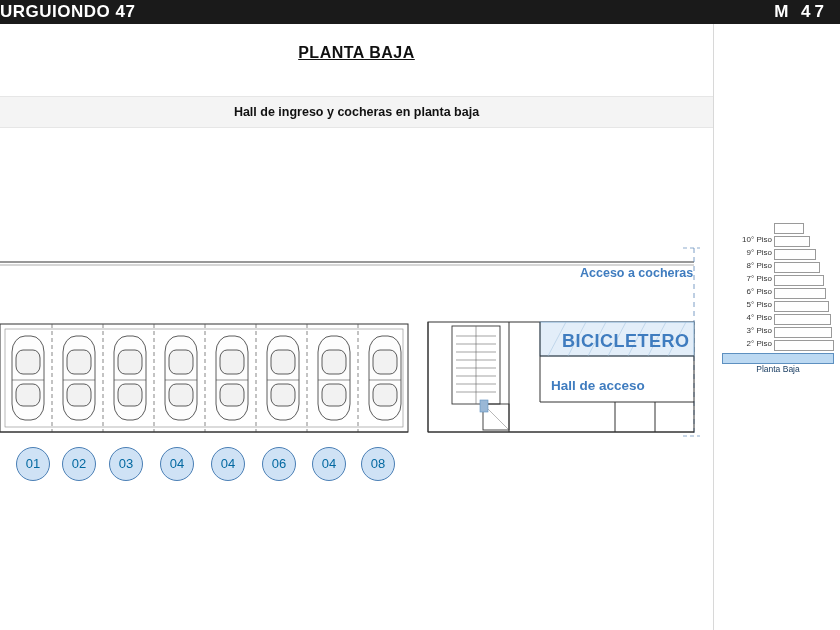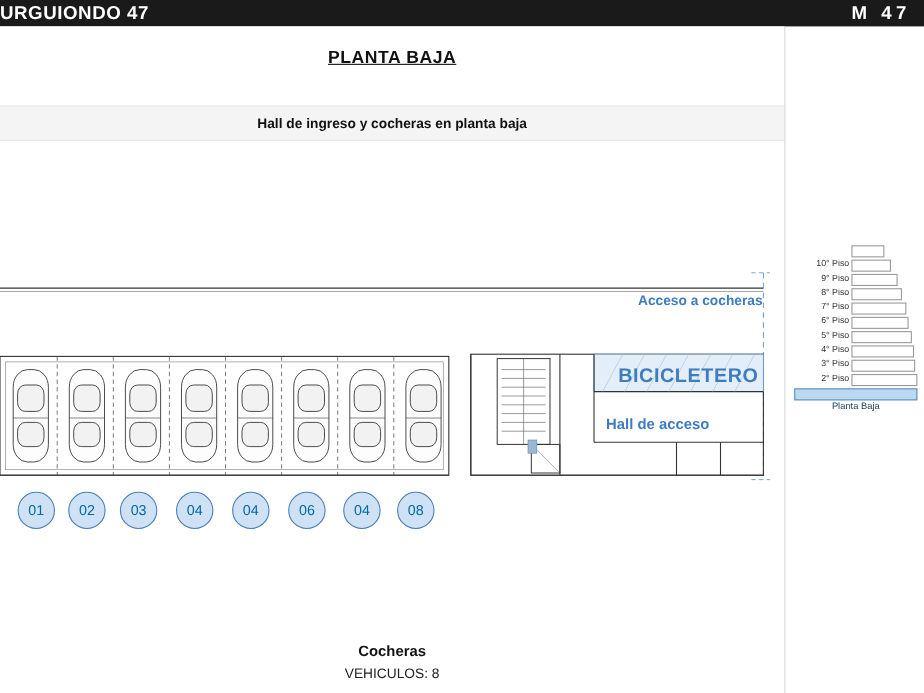--- a/index.html
+++ b/index.html
@@ -327,24 +327,20 @@
     <div class="num-circle" style="left:16px">01</div>
     <div class="num-circle" style="left:62px">02</div>
     <div class="num-circle" style="left:109px">03</div>
     <div class="num-circle" style="left:160px">04</div>
     <div class="num-circle" style="left:211px">04</div>
     <div class="num-circle" style="left:262px">06</div>
     <div class="num-circle" style="left:312px">04</div>
     <div class="num-circle" style="left:361px">08</div>
   </div>
 
-  <div class="footer">
-    <div class="f-title">Cocheras</div>
-    <div class="f-sub">VEHICULOS: 8</div>
-  </div>
 </div>
 
 <div class="divider-v"></div>
 
 <div class="floors">
   <div class="floor-row">
     <div class="fl-label">10° Piso</div>
     <div class="fl-box" style="width:30px"></div>
   </div>
   <div class="floor-row">

